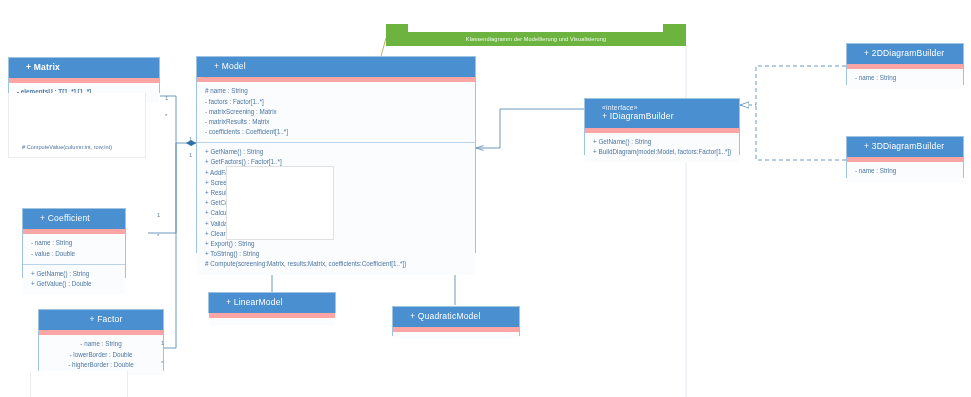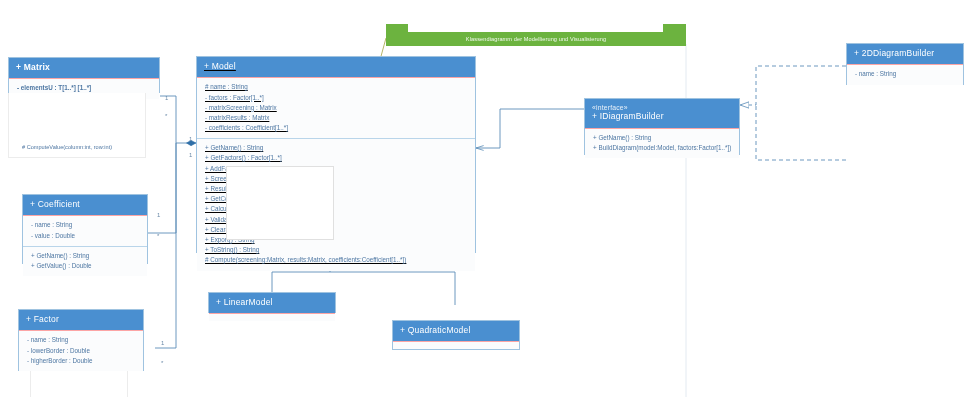--- a/index.html
+++ b/index.html
@@ -5,22 +5,22 @@
   html,body{margin:0;padding:0;background:#ffffff;}
   body{width:971px;height:397px;position:relative;overflow:hidden;
        font-family:"Liberation Sans","DejaVu Sans",sans-serif;}
 
   #canvas{position:absolute;left:0;top:0;width:971px;height:397px;}
 
   
   .uml{position:absolute;background:#ffffff;border:1px solid #9fc3e0;
        box-sizing:border-box;box-shadow:0 0 0 0 rgba(0,0,0,0);}
   .uml .hdr{background:#4a8fd0;color:#ffffff;font-size:8.5px;
-            padding:5px 7px 6px 7px;line-height:1.1;letter-spacing:.2px;
-            border-bottom:1px solid #fca5a5;}
+            padding:5px 7px 6px 17px;line-height:1.1;letter-spacing:.2px;
+            border-bottom:5px solid #fca5a5;}
   .uml .hdr .stereo{display:block;font-size:6.8px;color:#e8f1fa;
             margin-bottom:1px;line-height:1.1;}
   .uml .hdr .nm{display:block;}
   .uml .sect{padding:4px 8px 5px 8px;background:#fbfcfd;}
   .uml .sect + .sect{border-top:1px solid #b9d5ea;}
   .uml .sect .row{font-size:6.3px;color:#4d76a2;line-height:1.62;
                   white-space:nowrap;overflow:hidden;}
 
   
   .uml .thin{height:7px;padding:0;background:#fbfcfd;}
@@ -117,21 +117,21 @@
     <div class="sect">
       <div class="row">- elementsU : T[1..*] [1..*]</div>
     </div>
   </div>
 
   <div class="patch noborder" style="left:8px;top:93px;width:136px;height:64px;
               background:#ffffff;border:1px solid #ececec;border-top:none;"></div>
   <div class="mult" style="left:22px;top:145px;width:122px;color:#4d76a2;font-size:5.6px;
               white-space:nowrap;overflow:hidden;"># ComputeValue(column:int, row:int)</div>
 
-  <div class="uml" style="left:196px;top:56px;width:280px;height:197px;text-decoration:underline;">
+  <div class="uml" style="left:196px;top:56px;width:280px;height:197px;">
     <div class="hdr">
       <span class="nm">+ Model</span>
     </div>
     <div class="sect">
       <div class="row"># name : String</div>
       <div class="row">- factors : Factor[1..*]</div>
       <div class="row">- matrixScreening : Matrix</div>
       <div class="row">- matrixResults : Matrix</div>
       <div class="row">- coefficients : Coefficient[1..*]</div>
     </div>
@@ -147,55 +147,55 @@
       <div class="row">+ Clear()</div>
       <div class="row">+ Export() : String</div>
       <div class="row">+ ToString() : String</div>
       <div class="row"># Compute(screening:Matrix, results:Matrix, coefficients:Coefficient[1..*])</div>
     </div>
   </div>
 
   <div class="patch" style="left:226px;top:166px;width:106px;height:72px;
               border-color:#e0e0e0;"></div>
 
-  <div class="uml" style="left:22px;top:194px;width:126px;height:70px;">
+  <div class="uml" style="left:22px;top:208px;width:104px;height:70px;">
     <div class="hdr">
       <span class="nm">+ Coefficient</span>
     </div>
     <div class="sect">
       <div class="row">- name : String</div>
       <div class="row">- value : Double</div>
     </div>
     <div class="sect">
       <div class="row">+ GetName() : String</div>
       <div class="row">+ GetValue() : Double</div>
     </div>
   </div>
 
-  <div class="uml" style="left:18px;top:309px;width:126px;height:62px;">
+  <div class="uml" style="left:38px;top:309px;width:126px;height:62px;text-align:center;">
     <div class="hdr">
       <span class="nm">+ Factor</span>
     </div>
     <div class="sect">
       <div class="row">- name : String</div>
       <div class="row">- lowerBorder : Double</div>
       <div class="row">- higherBorder : Double</div>
     </div>
   </div>
   <div class="patch noborder" style="left:30px;top:371px;width:96px;height:26px;
               background:#ffffff;border:1px solid #ececec;border-top:none;"></div>
 
   <div class="uml empty-body" style="left:208px;top:292px;width:128px;height:21px;">
     <div class="hdr">
       <span class="nm">+ LinearModel</span>
     </div>
     <div class="thin"></div>
   </div>
 
-  <div class="uml empty-body" style="left:392px;top:320px;width:128px;height:30px;">
+  <div class="uml empty-body" style="left:392px;top:306px;width:128px;height:30px;">
     <div class="hdr">
       <span class="nm">+ QuadraticModel</span>
     </div>
     <div class="thin"></div>
   </div>
 
   <div class="uml" style="left:584px;top:78px;width:156px;height:57px;margin-top:20px;">
     <div class="hdr">
       <span class="stereo">«interface»</span>
       <span class="nm">+ IDiagramBuilder</span>
@@ -208,20 +208,28 @@
 
   <div class="uml" style="left:846px;top:43px;width:118px;height:42px;">
     <div class="hdr">
       <span class="nm">+ 2DDiagramBuilder</span>
     </div>
     <div class="sect">
       <div class="row">- name : String</div>
     </div>
   </div>
 
+  <div class="uml" style="left:846px;top:136px;width:118px;height:42px;">
+    <div class="hdr">
+      <span class="nm">+ 3DDiagramBuilder</span>
+    </div>
+    <div class="sect">
+      <div class="row">- name : String</div>
+    </div>
+  </div>
 
   <div class="mult" style="left:165px;top:95px;">1</div>
   <div class="mult" style="left:165px;top:113px;">*</div>
   <div class="mult" style="left:189px;top:136px;">1</div>
   <div class="mult" style="left:189px;top:152px;">1</div>
   <div class="mult" style="left:157px;top:212px;">1</div>
   <div class="mult" style="left:157px;top:233px;">*</div>
   <div class="mult" style="left:161px;top:340px;">1</div>
   <div class="mult" style="left:161px;top:360px;">*</div>
 

